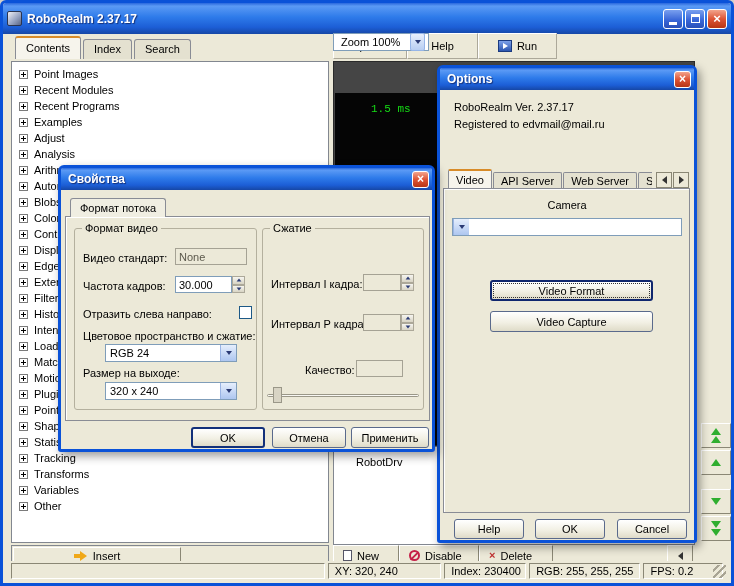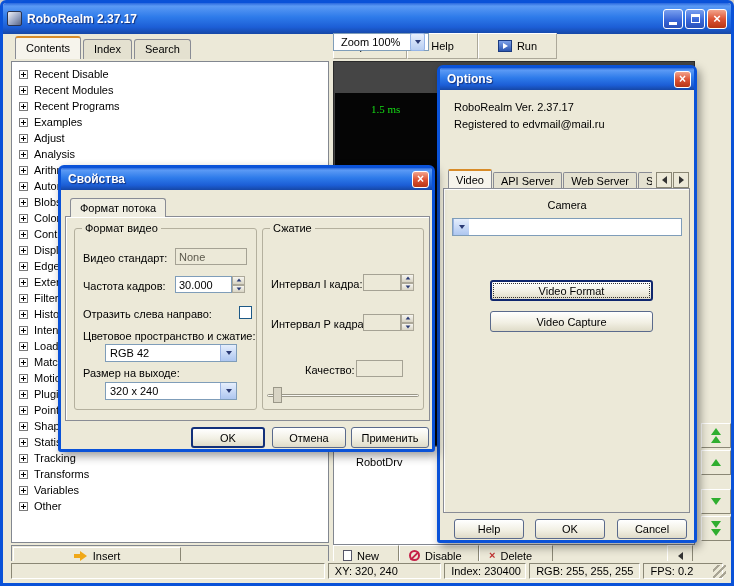--- a/index.html
+++ b/index.html
@@ -60,21 +60,21 @@
   .exp { width:9px; height:9px; border:1px solid #7b7b7b; background:#fff; margin-right:6px;
          position:relative; flex:none; }
   .exp::before { content:""; position:absolute; left:1px; right:1px; top:3px; height:1px; background:#000; }
   .exp::after  { content:""; position:absolute; top:1px; bottom:1px; left:3px; width:1px; background:#000; }
 
   
   .video { position:absolute; left:330px; top:58px; width:362px; height:385px;
            background:#454545; border:1px solid #2a2a2a; }
   .vimg { position:absolute; left:1px; right:1px; top:31px; bottom:0; background:#050505; }
   .voverlay { position:absolute; left:36px; top:10px; color:#15dd15; font-size:11px;
-              font-family:Liberation Serif, serif; }
+              font-family:Liberation Mono, monospace; }
   .pipeline { position:absolute; left:330px; top:443px; width:362px; height:99px; background:#fff;
               border:1px solid #828790; padding:9px 0 0 22px; }
 
   
   .rbtn { position:absolute; left:698px; width:30px; height:25px; background:#ece9d8;
           border:1px solid; border-color:#fff #8a8775 #8a8775 #fff;
           display:flex; flex-direction:column; align-items:center; justify-content:center; gap:1px; }
 
   
   .insert-wrap { position:absolute; left:8px; top:542px; width:318px; height:21px;
@@ -200,21 +200,21 @@
     <div class="tcell" style="width:71px">Help</div>
     <div class="tcell" style="width:79px">
       <span class="run-ic"></span>
       <span>Run</span>
     </div>
   </div>
 
   <div class="tree">
     <div class="titem">
         <span class="exp"></span>
-        <span>Recent Disable</span>
+        <span>Point Images</span>
       </div>
     <div class="titem">
         <span class="exp"></span>
         <span>Recent Modules</span>
       </div>
     <div class="titem">
         <span class="exp"></span>
         <span>Recent Programs</span>
       </div>
     <div class="titem">
@@ -399,21 +399,21 @@
               <span class="tu"></span>
             </span>
           <span class="sbtn">
               <span class="td"></span>
             </span>
         </div>
         <span class="lbl" style="left:8px;top:79px">Отразить слева направо:</span>
         <span class="cbx" style="left:164px;top:77px"></span>
         <span class="lbl" style="left:8px;top:101px">Цветовое пространство и сжатие:</span>
         <div class="combo" style="left:30px;top:115px;width:132px">
-          <span class="cval">RGB 42</span>
+          <span class="cval">RGB 24</span>
           <span class="carrow">
               <span class="td"></span>
             </span>
         </div>
         <span class="lbl" style="left:8px;top:138px">Размер на выходе:</span>
         <div class="combo" style="left:30px;top:153px;width:132px">
           <span class="cval">320 x 240</span>
           <span class="carrow">
               <span class="td"></span>
             </span>

